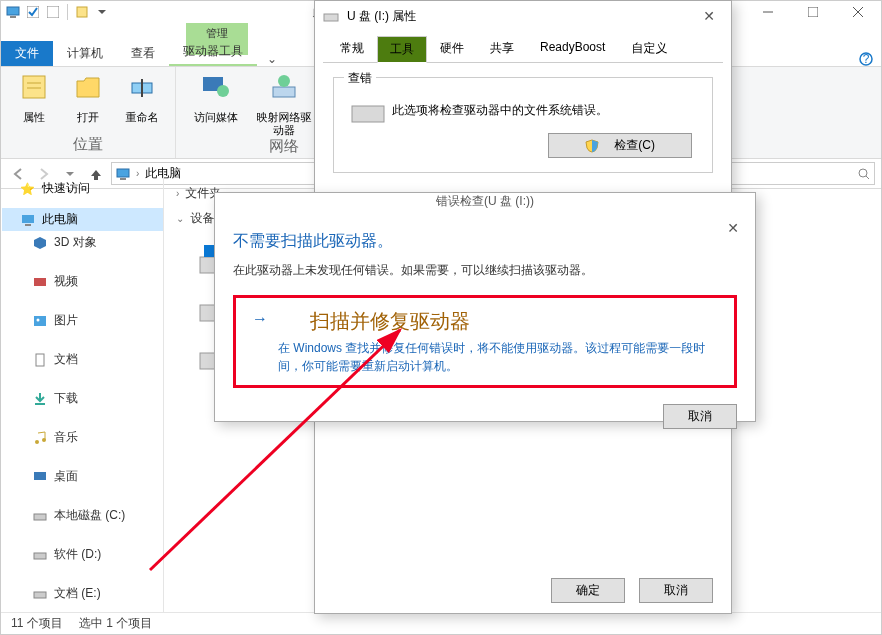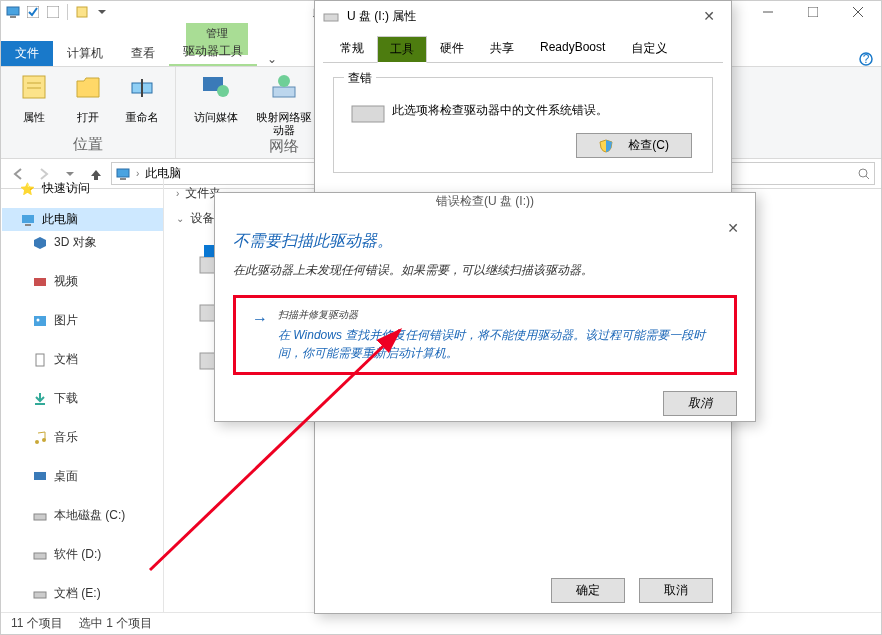--- a/index.html
+++ b/index.html
@@ -60,32 +60,32 @@
 .dialog { position:absolute; background:#fff; border:1px solid #aaa; box-shadow:4px 4px 12px rgba(0,0,0,.2); }
 .props { left:314px; top:0; width:418px; height:614px; }
 .dlg-title { height:30px; display:flex; align-items:center; padding:0 8px; gap:8px; }
 .dlg-title .x { margin-left:auto; font-size:14px;color:#555; padding:2px 8px;}
 .tab-strip { display:flex; border-bottom:1px solid #ccc; padding:0 4px; margin:4px 8px 0;}
 .tab { padding:4px 12px; border:1px solid transparent; }
 .tab.sel { border:1px solid #ccc; border-bottom:1px solid #fff; background:#4d7c0f; position:relative; top:1px;}
 .fieldset { margin:14px 18px; border:1px solid #ccc; padding:14px 16px 20px; position:relative;}
 .fieldset-legend { position:absolute; top:-8px; left:10px; background:#fff; padding:0 4px; font-size:12px;}
 .props-text { display:flex; gap:6px; align-items:center; }
-.check-btn { position:absolute; right:20px; bottom:14px; border:1px solid #999; background:#e1e1e1; padding:3px 22px; display:flex;align-items:center;gap:15px;}
+.check-btn { position:absolute; right:20px; bottom:14px; border:1px solid #999; background:#e1e1e1; padding:3px 36px; display:flex;align-items:center;gap:15px;}
 .dlg-buttons { position:absolute; bottom:10px; right:18px; display:flex; gap:14px;}
 .dlg-btn { border:1px solid #999; background:#e1e1e1; padding:3px 24px; }
 
 
 .errchk { left:214px; top:192px; width:542px; height:230px; z-index:5; }
 .errchk .dlg-title { color:#555;flex-direction:column; }
-.errchk-body { padding:8px 18px 12px;font-style:italic; }
+.errchk-body { padding:8px 18px 12px; }
 .headline { color:#1a66b7; font-size:16px; margin-bottom:10px; }
 .sub { color:#333; margin-bottom:16px; }
 .action-box { border:3px solid #e02; padding:10px 16px; display:flex; gap:10px; align-items:flex-start;}
-.action-title { color:#404040; font-size:10px; }
+.action-title { color:#a16207; font-size:20px;margin-left:32px; }
 .action-desc { color:#1a66b7; font-size:12px; margin-top:4px; line-height:1.5;}
 .cancel-row { display:flex; justify-content:flex-end; margin-top:16px; }
 
 
 .arrow { position:absolute; left:140px; top:300px; width:300px; height:280px; pointer-events:none; z-index:10;}
 
 
 svg { display:block; }
 </style>
 </head>

